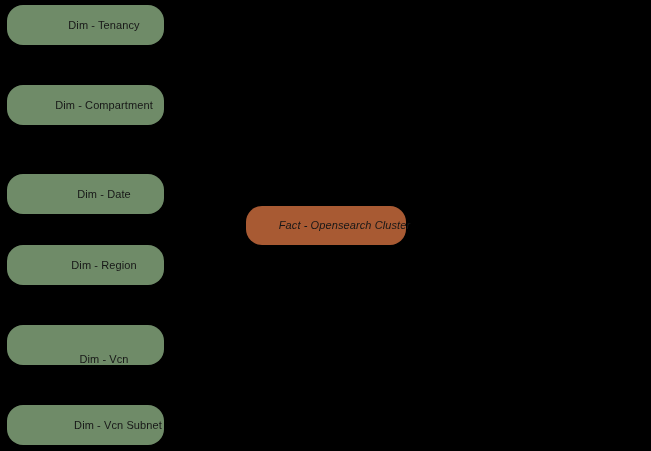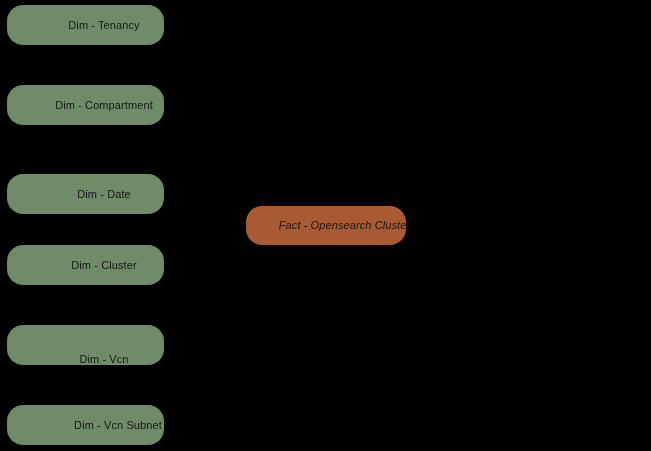--- a/index.html
+++ b/index.html
@@ -53,21 +53,21 @@
     <div class="node node-dim" style="left: 7px; top: 5px; width: 157px; height: 40px; background: rgb(111, 139, 104);">
       <span class="node-label" style="color: rgb(23, 23, 23);">Dim - Tenancy</span>
     </div>
     <div class="node node-dim" style="left: 7px; top: 85px; width: 157px; height: 40px; background: rgb(111, 139, 104);">
       <span class="node-label" style="color: rgb(23, 23, 23);">Dim - Compartment</span>
     </div>
     <div class="node node-dim" style="left: 7px; top: 165px; width: 157px; height: 40px; background: rgb(111, 139, 104); margin-top: 9px;">
       <span class="node-label" style="color: rgb(23, 23, 23);">Dim - Date</span>
     </div>
     <div class="node node-dim" style="left: 7px; top: 245px; width: 157px; height: 40px; background: rgb(111, 139, 104);">
-      <span class="node-label" style="color: rgb(23, 23, 23);">Dim - Cluster</span>
+      <span class="node-label" style="color: rgb(23, 23, 23);">Dim - Region</span>
     </div>
     <div class="node node-dim" style="left: 7px; top: 325px; width: 157px; height: 40px; background: rgb(111, 139, 104);">
       <span class="node-label" style="color: rgb(23, 23, 23); margin-top: 28px;">Dim - Vcn</span>
     </div>
     <div class="node node-dim" style="left: 7px; top: 405px; width: 157px; height: 40px; background: rgb(111, 139, 104);">
       <span class="node-label" style="color: rgb(23, 23, 23); margin-left: 28px;">Dim - Vcn Subnet</span>
     </div>
     <div class="node node-fact" style="left: 246px; top: 206px; width: 160px; height: 39px; background: rgb(168, 90, 51); font-style: italic;">
       <span class="node-label" style="color: rgb(23, 23, 23);">Fact - Opensearch Cluster</span>
     </div>

